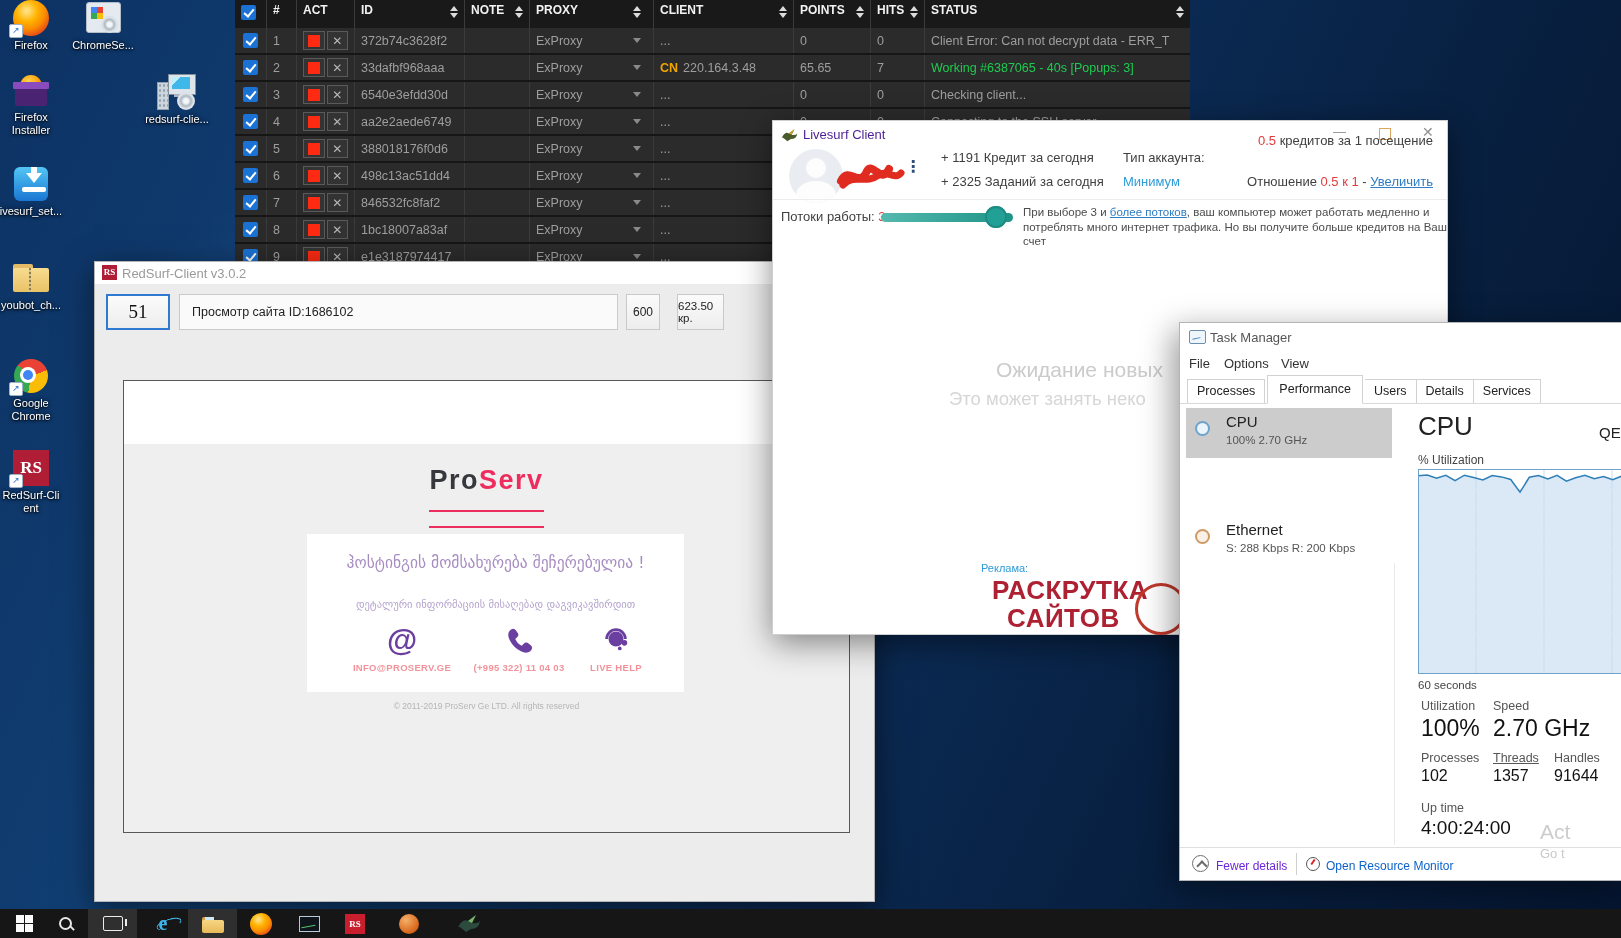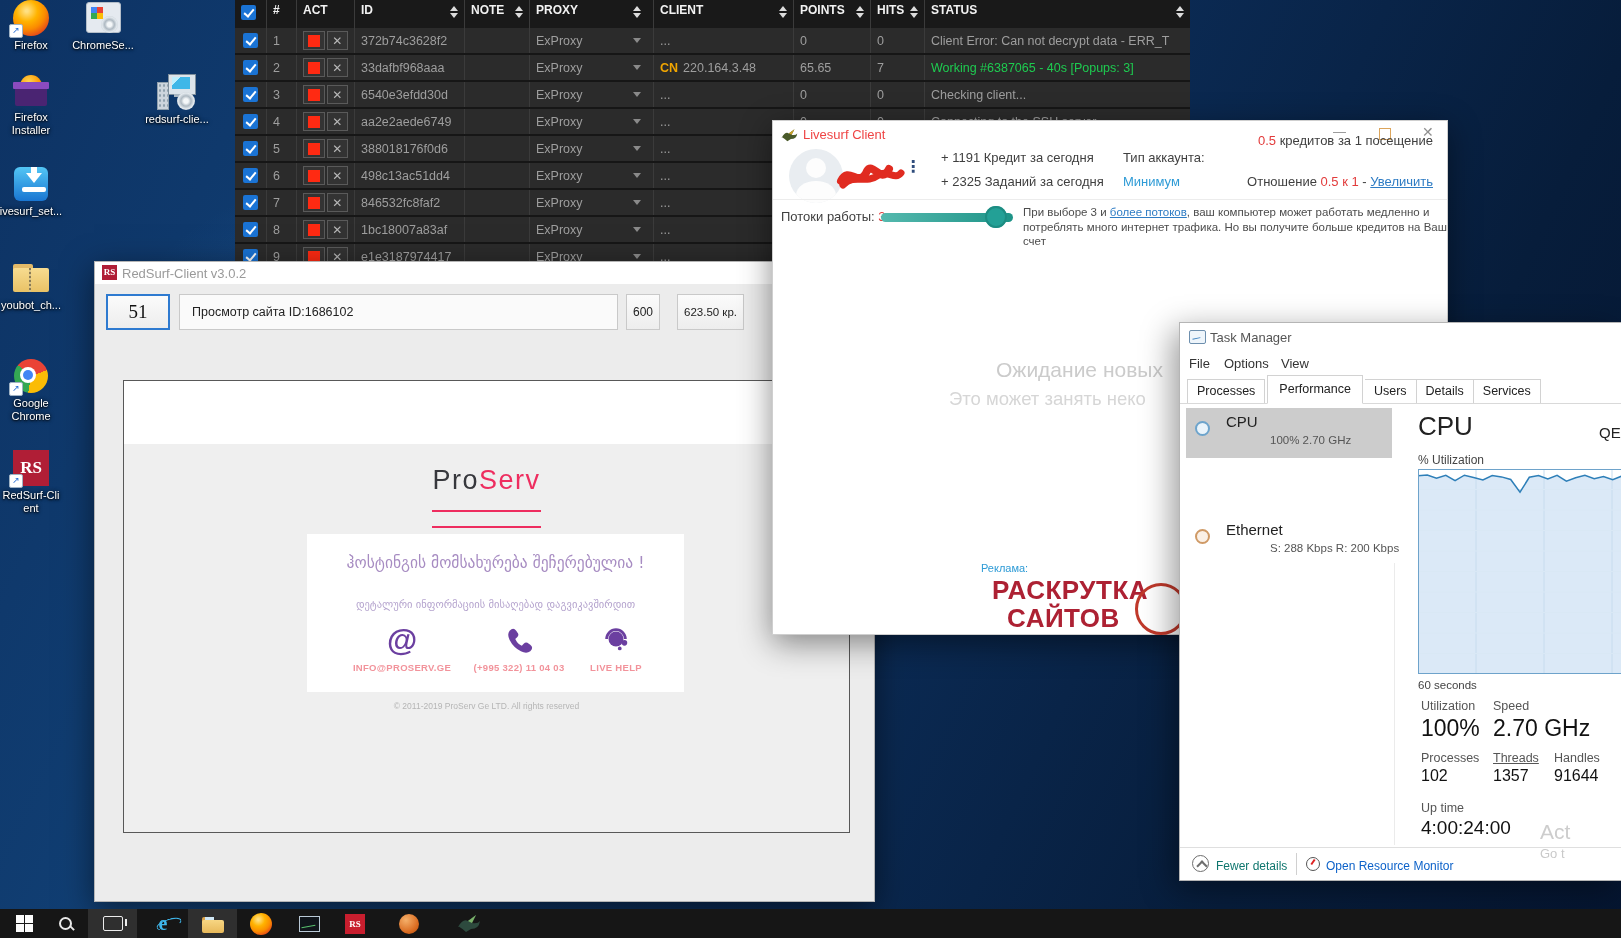--- a/index.html
+++ b/index.html
@@ -99,42 +99,42 @@
     border:1px solid #b5b5b5;box-sizing:border-box;box-shadow:0 8px 30px rgba(0,0,0,.5);}
   #rs-titlebar{left:0;top:0;right:0;height:22px;background:#fff;}
   .rs-badge{width:15px;height:15px;background:#b01e36;color:#fff;font-weight:bold;font-size:9px;
     line-height:15px;text-align:center;font-family:"Liberation Serif",serif;}
   #rs-title{left:27px;top:4px;font-size:13px;color:#9a9a9a;}
   .rs-box{position:absolute;top:32px;height:36px;background:linear-gradient(180deg,#fbfbfb,#ededed);
     border:1px solid #c9c9c9;box-sizing:border-box;display:flex;align-items:center;justify-content:center;}
   #rs-counter{left:11px;width:64px;border:2px solid #2e7ad0;font-family:"Liberation Serif",serif;font-size:19px;color:#111;}
   #rs-task{left:84px;width:439px;justify-content:flex-start;padding-left:12px;font-size:12.5px;color:#222;background:#fafafa;}
   #rs-600{left:531px;width:34px;font-size:12px;color:#222;}
-  #rs-kr{left:582px;width:67px;font-size:11.5px;color:#222;}
+  #rs-kr{left:582px;width:47px;font-size:11.5px;color:#222;}
   #rs-page{left:28px;top:118px;width:725px;height:451px;background:#fff;border:1px solid #585858;}
   #rs-grayband{left:0;top:63px;right:0;bottom:0;background:#efefef;}
   #proserv-logo{left:0;top:84px;width:100%;text-align:center;}
-  #proserv-logo span{display:inline-block;font-size:27px;font-weight:normal;letter-spacing:1.5px;
+  #proserv-logo span{display:inline-block;font-size:27px;font-weight:bold;letter-spacing:1.5px;
     border-bottom:2px solid #ee2d5f;padding-bottom:14px;}
   .logo-pro{color:#37383d;} .logo-serv{color:#ee2d5f;}
   #ps-card{left:183px;top:153px;width:377px;height:158px;background:#fff;}
   #ps-heading{left:0;top:20px;width:100%;text-align:center;font-family:"DejaVu Sans",sans-serif;
     font-size:15.5px;color:#a78cc2;}
   #ps-sub{left:0;top:64px;width:100%;text-align:center;font-family:"DejaVu Sans",sans-serif;
     font-size:10.5px;color:#b5a4ce;}
   .contact{position:absolute;top:88px;width:110px;text-align:center;}
   .contact .cicon{height:36px;display:flex;align-items:center;justify-content:center;}
   .contact .clabel{margin-top:4px;font-size:9.5px;font-weight:bold;color:#f2939b;letter-spacing:.3px;}
   .at-glyph{font-size:31px;font-weight:bold;color:#6b3fa0;line-height:31px;}
   #ps-footer{left:0;top:320px;width:100%;text-align:center;font-size:8.5px;color:#b5b5b5;}
 
   
   #livesurf{left:772px;top:120px;width:676px;height:515px;background:#fff;z-index:3;
     border:1px solid #cfcfcf;box-sizing:border-box;box-shadow:0 8px 30px rgba(0,0,0,.45);}
-  #ls-title{left:30px;top:6px;font-size:13px;color:#ef4444;}
+  #ls-title{left:30px;top:6px;font-size:13px;color:#4c1d95;}
   .winbtn{position:absolute;top:3px;font-size:13px;color:#8f8f8f;}
   #ls-min{left:560px;}
   #ls-maxbox{left:606px;top:7px;width:10px;height:10px;border:1.5px solid #dca55c;}
   #ls-close{left:649px;font-size:14px;}
   .avatar{left:16px;top:28px;width:54px;height:54px;border-radius:50%;background:#e9edf1;overflow:hidden;}
   .avatar::before{content:"";position:absolute;top:9px;left:17px;width:20px;height:20px;border-radius:50%;background:#fdfdfd;}
   .avatar::after{content:"";position:absolute;top:32px;left:7px;width:40px;height:28px;border-radius:50%;background:#fdfdfd;}
   #ls-dots{left:132px;top:36px;font-size:16px;font-weight:bold;color:#2f4d7c;}
   .ls-line{font-size:13px;color:#3f3f3f;white-space:nowrap;}
   .blue{color:#2e9bd6;} .red{color:#e23b3b;}
@@ -166,35 +166,35 @@
   .tab:first-child{border-left:1px solid #d2d2d2;}
   .tab.active{padding:6px 11px 7px;border:1px solid #d2d2d2;border-bottom:1px solid #fff;position:relative;z-index:2;margin:0 2px;}
   #tm-tabline{left:0;top:80px;width:442px;height:1px;background:#d9d9d9;}
   .side-item{position:absolute;left:6px;width:206px;height:50px;}
   .side-item.sel{background:#cccccc;}
   .side-circ{position:absolute;left:9px;top:13px;width:15px;height:15px;border-radius:50%;box-sizing:border-box;}
   .circ-cpu{border:2px solid #6da4cc;background:#eaf4fb;}
   .circ-mem{border:2px solid #bd7fd1;background:#f6ebf9;}
   .circ-eth{border:2px solid #cf9a66;background:#faf0e6;}
   .side-name{position:absolute;left:40px;top:5px;font-size:15px;color:#222;}
-  .side-detail{position:absolute;left:40px;top:26px;font-size:11.5px;color:#555;white-space:nowrap;margin-left:44px;}
+  .side-detail{position:absolute;left:40px;top:26px;font-size:11.5px;color:#555;white-space:nowrap;}
   #tm-cpuhead{left:238px;top:88px;font-size:26px;color:#222;}
   #tm-corner{left:419px;top:101px;font-size:15px;color:#222;}
   #tm-axis{left:238px;top:130px;font-size:12px;color:#444;}
   #tm-60s{left:238px;top:356px;font-size:11.5px;color:#444;}
   .stat-label{position:absolute;font-size:12.5px;color:#555;}
   .stat-big{position:absolute;font-size:23px;color:#111;}
   .stat-med{position:absolute;font-size:16px;color:#111;}
   .stat-time{position:absolute;font-size:19px;color:#111;}
   #tm-vline{left:214px;top:240px;width:1px;height:282px;background:#ebebeb;}
   #tm-botline{left:0;top:524px;width:442px;height:1px;background:#dfdfdf;}
   #fd-circ{left:12px;top:532px;width:17px;height:17px;border:1px solid #6e6e6e;border-radius:50%;box-sizing:border-box;}
   #fd-circ::after{content:"";position:absolute;left:4.5px;top:6px;width:6px;height:6px;
     border:solid #6e6e6e;border-width:2px 0 0 2px;transform:rotate(45deg);}
-  #fd-text{left:36px;top:536px;font-size:12px;color:#0f766e;}
+  #fd-text{left:36px;top:536px;font-size:12px;color:#6d28d9;}
   #tm-vsep{left:116px;top:530px;width:1px;height:22px;background:#d0d0d0;}
   #rm-icon{left:126px;top:534px;width:14px;height:14px;border:1.5px solid #555;border-radius:50%;box-sizing:border-box;}
   #rm-icon::after{content:"";position:absolute;left:5px;top:1px;width:2px;height:6px;background:#d22;transform:rotate(35deg);}
   #rm-text{left:146px;top:536px;font-size:12px;color:#0d62c9;}
 
   
   #wm1{left:1540px;top:820px;font-size:21px;color:#cdcdcd;z-index:9;}
   #wm2{left:1540px;top:846px;font-size:13px;color:#c9c9c9;z-index:9;}
 
   

